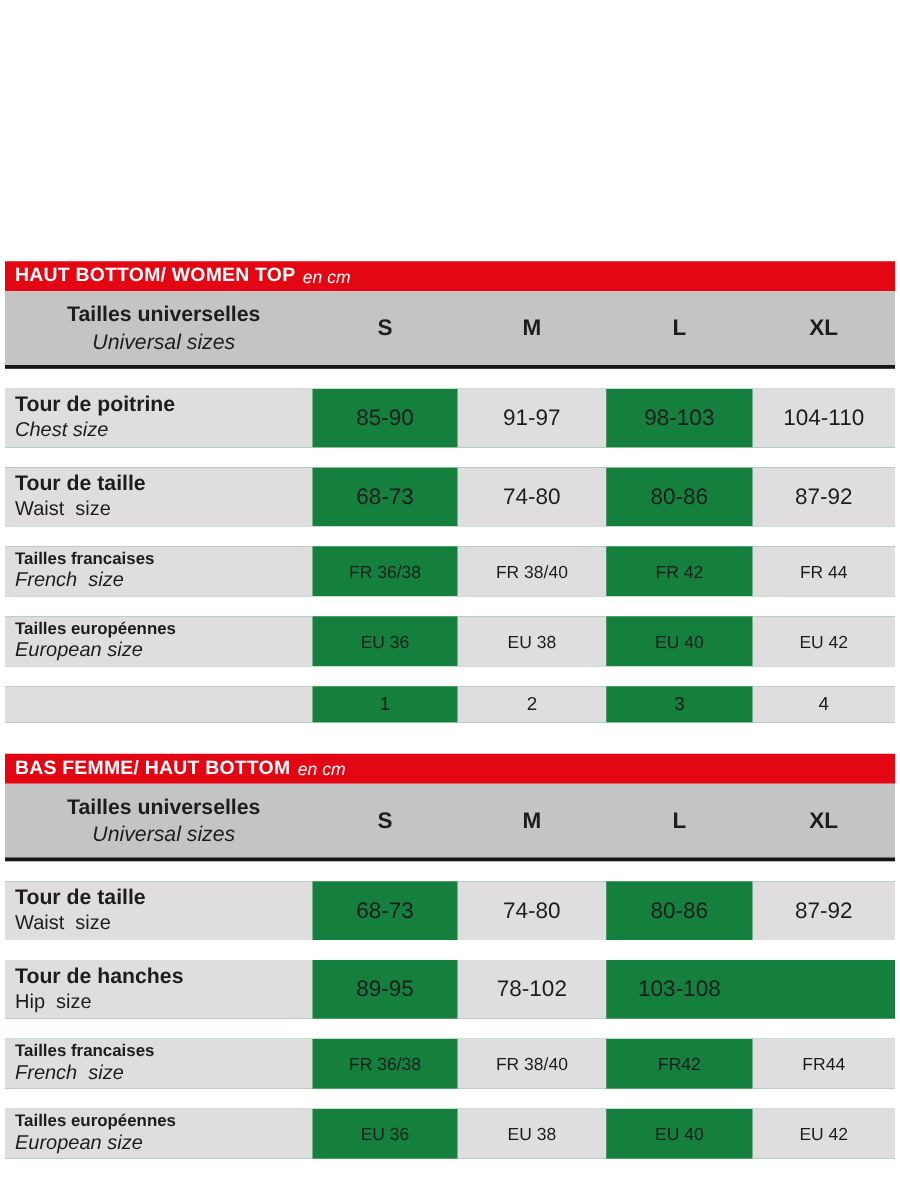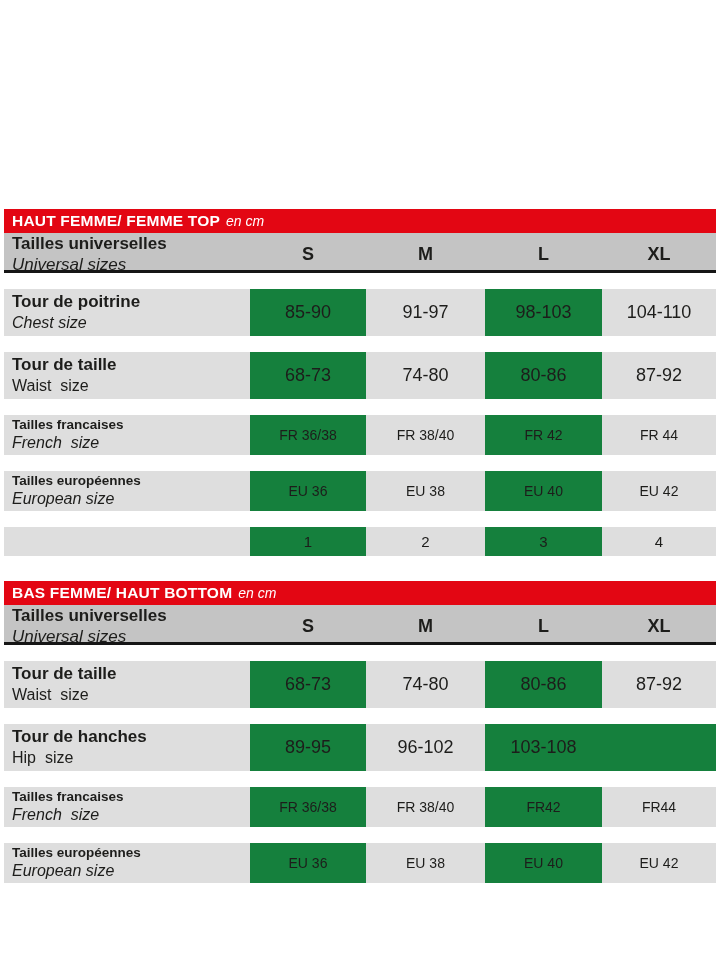--- a/index.html
+++ b/index.html
@@ -47,22 +47,23 @@
     font-size:14px;
     margin-left:6px;
     white-space:pre;
   }
   .grid-row{
     display:grid;
     grid-template-columns:246px 116px 119px 117px 1fr;
   }
   .hrow{
     background:var(--header-gray);
-    height:40px;
+    height:62px;
     border-bottom:3px solid var(--border);
+    text-align:center;
   }
   .hrow .lcell{
     display:flex;
     flex-direction:column;
     justify-content:center;
     padding-left:8px;
   }
   .hfr{
     font-weight:bold;
     font-size:17px;
@@ -125,21 +126,21 @@
   .row-numbers .vcell{font-size:15px;}
 </style>
 </head>
 <body>
 
 <div class="page">
   <div class="sheet">
 
     <section class="chart-section">
       <div class="titlebar">
-        <span class="tb">HAUT FEMME/ FEMME TOP</span>
+        <span class="tb">HAUT BOTTOM/ WOMEN TOP</span>
         <span class="tu">en cm</span>
       </div>
       <div class="grid-row hrow">
         <div class="lcell">
           <div class="hfr">Tailles universelles</div>
           <div class="hen">Universal sizes</div>
         </div>
         <div class="colh">S</div>
         <div class="colh">M</div>
         <div class="colh">L</div>
@@ -224,21 +225,21 @@
             <div class="cell vcell">74-80</div>
             <div class="cell vcell">80-86</div>
             <div class="cell vcell">87-92</div>
           </div>
           <div class="grid-row trow row-large">
             <div class="cell lcell">
               <div class="lfr">Tour de hanches</div>
               <div class="len">Hip  size</div>
             </div>
             <div class="cell vcell">89-95</div>
-            <div class="cell vcell">96-102</div>
+            <div class="cell vcell">78-102</div>
             <div class="cell vcell">103-108</div>
           </div>
           <div class="grid-row trow row-small">
             <div class="cell lcell">
               <div class="lfr">Tailles francaises</div>
               <div class="len it">French  size</div>
             </div>
             <div class="cell vcell">FR 36/38</div>
             <div class="cell vcell">FR 38/40</div>
             <div class="cell vcell">FR42</div>

